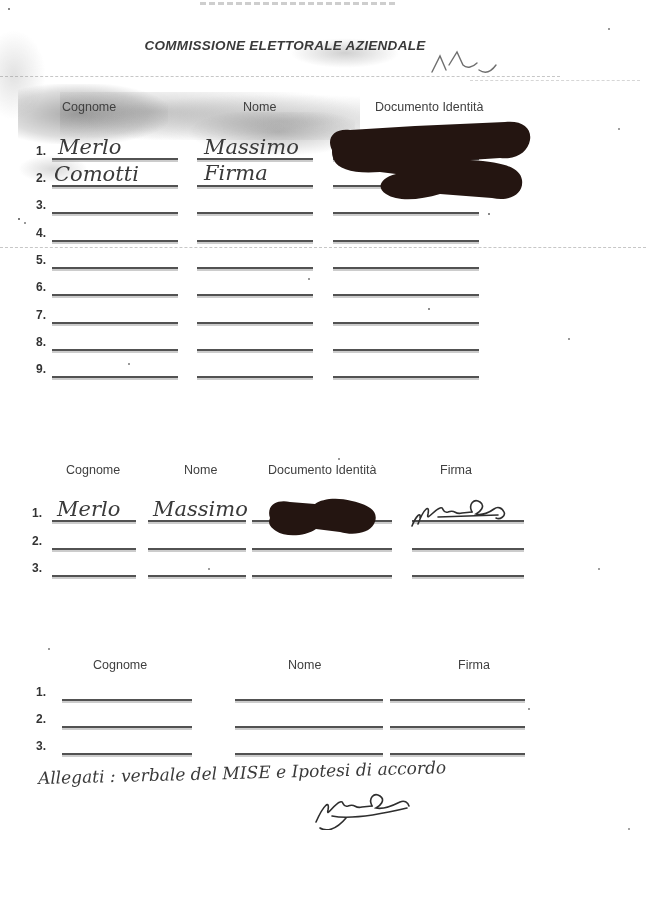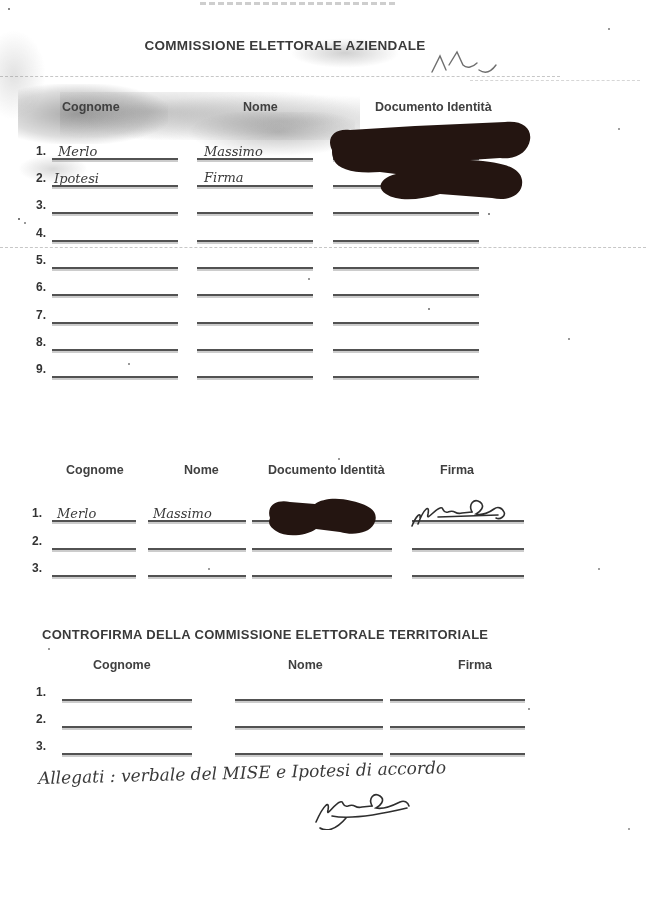--- a/index.html
+++ b/index.html
@@ -2,26 +2,26 @@
 <html><head>
 <meta charset="utf-8">
 <style>
   html,body{margin:0;padding:0;background:#e8e8e8;}
   #page{
     position:relative;width:654px;height:899px;margin:0 auto;
     background:#ffffff;overflow:hidden;
     font-family:"Liberation Sans", sans-serif;color:#3c3c3c;
   }
   .abs{position:absolute;}
-  .title{font-weight:bold;font-size:13px;letter-spacing:.3px;color:#3a3a3a;white-space:nowrap;}
-  .hdr{font-weight:bold;font-size:12.5px;color:#404040;white-space:nowrap;}
+  .title{font-weight:bold;font-size:13px;letter-spacing:.3px;color:#3a3a3a;white-space:nowrap;font-style:italic;}
+  .hdr{font-weight:normal;font-size:12.5px;color:#404040;white-space:nowrap;}
   .row{position:absolute;left:0;width:654px;height:18px;}
   .num{position:absolute;bottom:2px;font-weight:bold;font-size:12px;color:#333;}
   .line{position:absolute;bottom:0;height:0;border-bottom:2px solid #525252;box-shadow:0 2px 0 rgba(110,110,110,.35);}
-  .hw{font-family:"DejaVu Serif", serif;font-style:italic;color:#3a3a3a;font-size:13px;white-space:nowrap;}
+  .hw{font-family:"DejaVu Serif", serif;font-style:italic;color:#3a3a3a;font-size:21px;white-space:nowrap;}
   .smudge{position:absolute;pointer-events:none;filter:blur(.6px);}
   .dash{position:absolute;height:0;border-top:1px dashed #9a9a9a;opacity:.55;}
   .sig path{fill:none;stroke:#2e2e2e;stroke-width:1.6;stroke-linecap:round;}
   .blob path{fill:#241511;stroke:none;}
   .scrib path{fill:none;stroke:#6f6f6f;stroke-width:1.4;stroke-linecap:round;}
 </style>
 </head>
 <body>
 
 <div id="page">
@@ -53,21 +53,21 @@
   <div class="row" style="top:142px;">
     <span class="num" style="left:36px;">1.</span>
     <span class="hw abs" style="left:58px;bottom:1px;">Merlo</span>
     <span class="hw abs" style="left:204px;bottom:1px;">Massimo</span>
     <div class="line" style="left:52px;width:126px;"></div>
     <div class="line" style="left:197px;width:116px;"></div>
     <div class="line" style="left:333px;width:146px;"></div>
   </div>
   <div class="row" style="top:169px;">
     <span class="num" style="left:36px;">2.</span>
-    <span class="hw abs" style="left:54px;bottom:1px;">Ipotesi</span>
+    <span class="hw abs" style="left:54px;bottom:1px;">Comotti</span>
     <span class="hw abs" style="left:204px;bottom:2px;">Firma</span>
     <div class="line" style="left:52px;width:126px;"></div>
     <div class="line" style="left:197px;width:116px;"></div>
     <div class="line" style="left:333px;width:146px;"></div>
   </div>
   <div class="row" style="top:196px;">
     <span class="num" style="left:36px;">3.</span>
     <div class="line" style="left:52px;width:126px;"></div>
     <div class="line" style="left:197px;width:116px;"></div>
     <div class="line" style="left:333px;width:146px;"></div>
@@ -146,21 +146,20 @@
   <svg class="abs blob" style="left:260px;top:494px;" width="124" height="46" viewBox="0 0 124 46">
     <path d="M10,24 C6,12 16,5 30,8 L55,10 C62,5 76,3 92,7 C110,11 120,18 114,30 C109,39 94,42 80,38 L56,35 C46,42 26,44 16,37 C9,32 8,29 10,24 Z"></path>
   </svg>
 
   <svg class="abs sig" style="left:410px;top:496px;" width="105" height="38" viewBox="0 0 105 38">
     <path d="M2,30 C6,20 11,15 10,22 M8,28 C14,12 20,8 18,18 C16,26 24,14 30,12 C34,10 32,18 38,16 C46,13 44,19 52,17 L62,16"></path>
     <path d="M62,16 C58,8 64,2 70,6 C76,10 70,16 66,18 C72,20 80,16 84,13 C88,10 92,12 94,16 C96,20 90,24 86,22"></path>
     <path d="M28,21 L88,19"></path>
   </svg>
 
-  <div class="abs title" style="left:42px;top:627px;">CONTROFIRMA DELLA COMMISSIONE ELETTORALE TERRITORIALE</div>
 
   <div class="abs hdr" style="left:93px;top:658px;">Cognome</div>
   <div class="abs hdr" style="left:288px;top:658px;">Nome</div>
   <div class="abs hdr" style="left:458px;top:658px;">Firma</div>
 
   <div class="row" style="top:683px;">
     <span class="num" style="left:36px;">1.</span>
     <div class="line" style="left:62px;width:130px;"></div>
     <div class="line" style="left:235px;width:148px;"></div>
     <div class="line" style="left:390px;width:135px;"></div>

